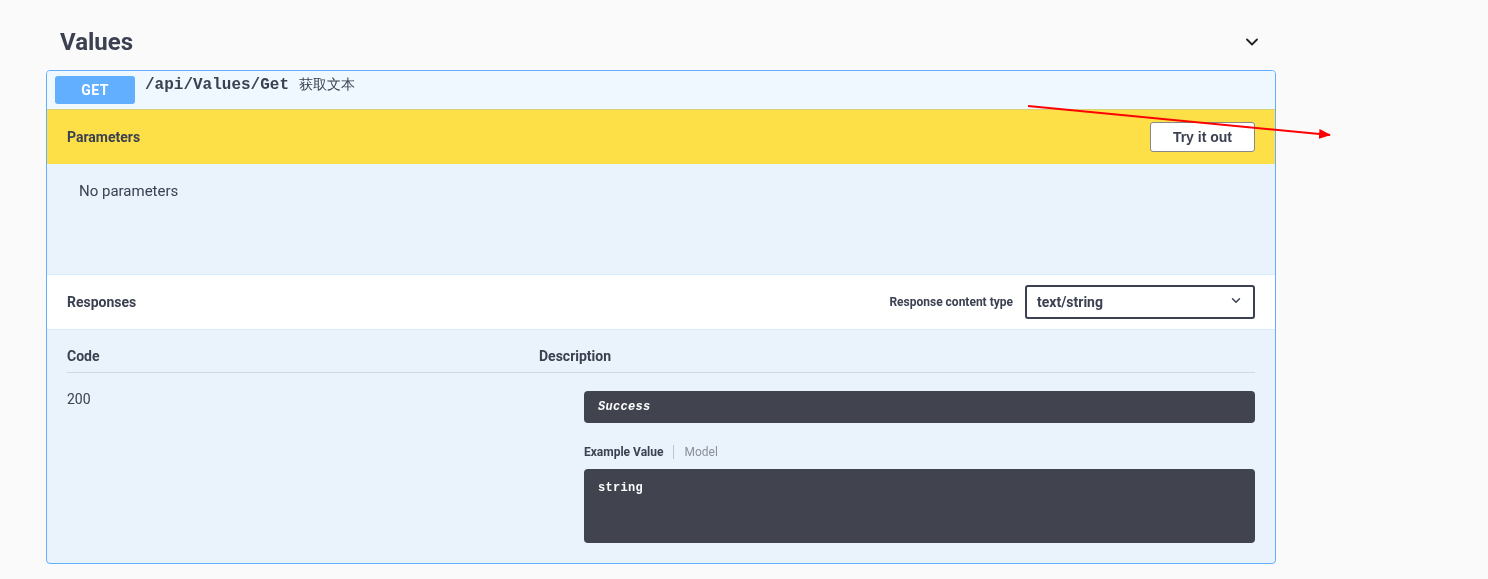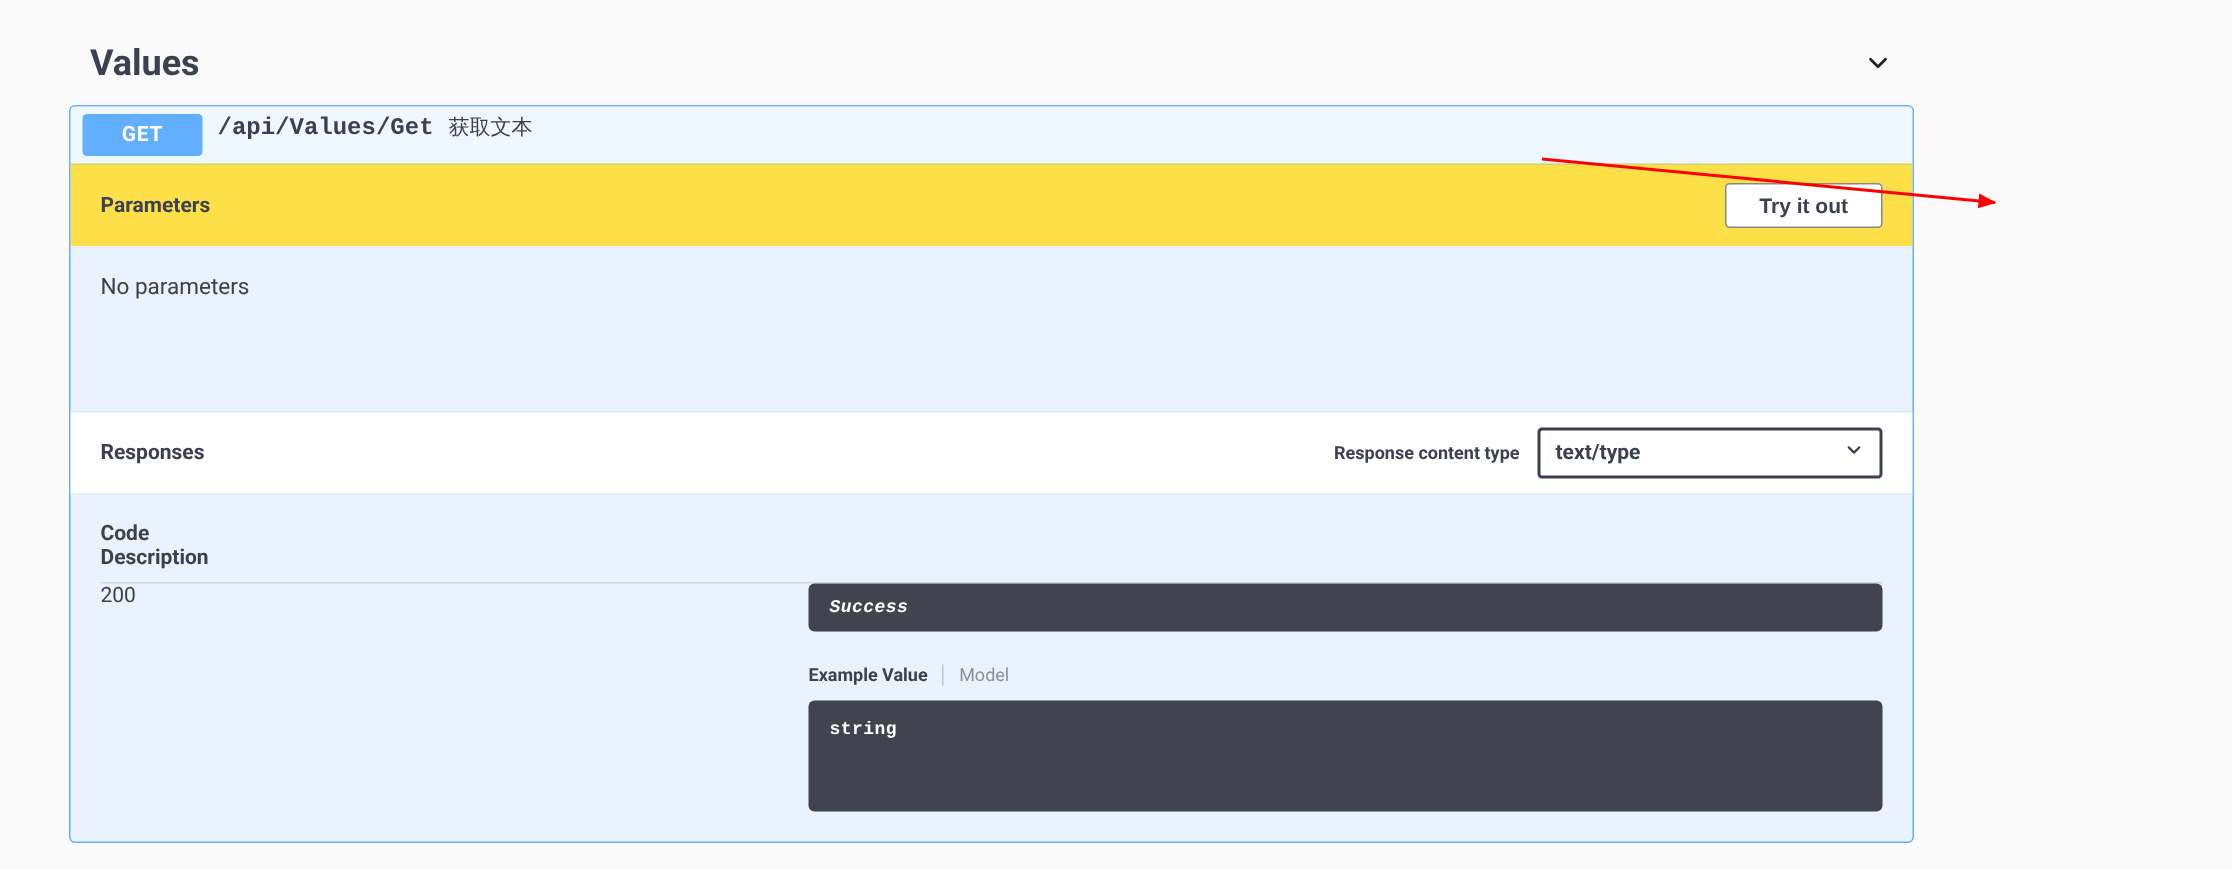--- a/index.html
+++ b/index.html
@@ -15,36 +15,36 @@
   .opblock-summary { display: flex; align-items: flex-start; gap: 10px; padding: 5px 8px; background: #eff7ff; cursor: pointer; }
   .method-badge { min-width: 80px; text-align: center; padding: 6px 0; font-weight: 700; font-size: 14px; color: #fff; background: #61affe; border-radius: 3px; letter-spacing: .5px; }
   .sum-path { font-family: Consolas, "Courier New", monospace; font-size: 16px; font-weight: 600; color: #3b4151; }
   .sum-desc { font-family: Consolas, "Courier New", monospace; font-size: 14px; color: #3b4151; font-weight: 400; }
 
   .section-row { display: flex; align-items: center; justify-content: space-between; background: #fde047; padding: 12px 20px; border-top: 1px solid rgba(97,175,254,.25); gap: 23px; }
   .section-row h4 { font-size: 14px; font-weight: 700; color: #3b4151; }
 
   .try-btn { border: 1px solid #888; background: #fff; color: #3b4151; font-weight: 700; font-size: 14px; padding: 6px 22px; border-radius: 3px; cursor: pointer; }
 
-  .params-body { padding: 18px 20px 50px 20px; font-size: 15px; color:#3b4151; }
+  .params-body { padding: 18px 20px 50px 20px; font-size: 15px; color:#3b4151;margin-left:12px; }
 
   .resp-row { background:#fff; border-top:1px solid rgba(97,175,254,.25); border-bottom:1px solid rgba(97,175,254,.25); padding: 10px 20px; display:flex; align-items:center; justify-content:space-between;margin-top:24px; }
   .resp-row h4 { font-size:14px; font-weight:700; }
   .rct-wrap { display:flex; align-items:center; gap:12px; }
   .rct-label { font-size:12px; font-weight:700; color:#3b4151; }
   .rct-select { position:relative; border:2px solid #3b4151; border-radius:3px; width:230px; padding:7px 30px 7px 10px; font-weight:700; font-size:14px; background:#fff; cursor:pointer; }
   .rct-select .sel-chevron { position:absolute; right:10px; top:50%; transform:translateY(-50%); }
 
   .responses-body { padding: 18px 20px 20px 20px; }
-  .resp-table-head { display:flex; border-bottom:1px solid rgba(59,65,81,.15); padding-bottom:8px; flex-direction:column;}
+  .resp-table-head { display:flex; border-bottom:1px solid rgba(59,65,81,.15); padding-bottom:8px; margin-bottom:18px;}
   .col-code { width: 472px; font-size:14px; font-weight:700; color:#3b4151;}
   .col-desc { flex:1; font-size:14px; font-weight:700; color:#3b4151;}
   .resp-table-row { display:flex; }
   .code-cell { width:472px; font-size:14px; color:#3b4151; font-weight:400;}
-  .desc-cell { flex:1; }
+  .desc-cell { flex:1;margin-left:45px; }
 
   .dark-box { background:#41444e; border-radius:4px; padding:9px 14px; color:#fff; font-family: Consolas, "Courier New", monospace; font-size:12px; font-style: italic; font-weight:600; letter-spacing:.3px; }
   .ex-model { margin: 22px 0 10px 0; font-size:12px; color:#3b4151;}
   .ex-model .ev { font-weight:700; padding-right:10px; border-right:1px solid rgba(59,65,81,.25); }
   .ex-model .md { color:#8a8f98; padding-left:10px; }
   .code-box { background:#41444e; border-radius:4px; padding:12px 14px 48px 14px; color:#fff; font-family: Consolas,"Courier New",monospace; font-size:12px; font-weight:600; letter-spacing:.3px; }
 
   
   .annotation { position:absolute; pointer-events:none; }
 </style>
@@ -77,21 +77,21 @@
 
     <div class="params-body">
       <span>No parameters</span>
     </div>
 
     <div class="resp-row">
       <h4>Responses</h4>
       <div class="rct-wrap">
         <span class="rct-label">Response content type</span>
         <div class="rct-select">
-          <span>text/type</span>
+          <span>text/string</span>
           <span class="sel-chevron">
             <svg width="14" height="14" viewBox="0 0 24 24" fill="none" stroke="#3b4151" stroke-width="2.5" stroke-linecap="round" stroke-linejoin="round">
                 <polyline points="6 9 12 15 18 9"></polyline>
               </svg>
           </span>
         </div>
       </div>
     </div>
 
     <div class="responses-body">

